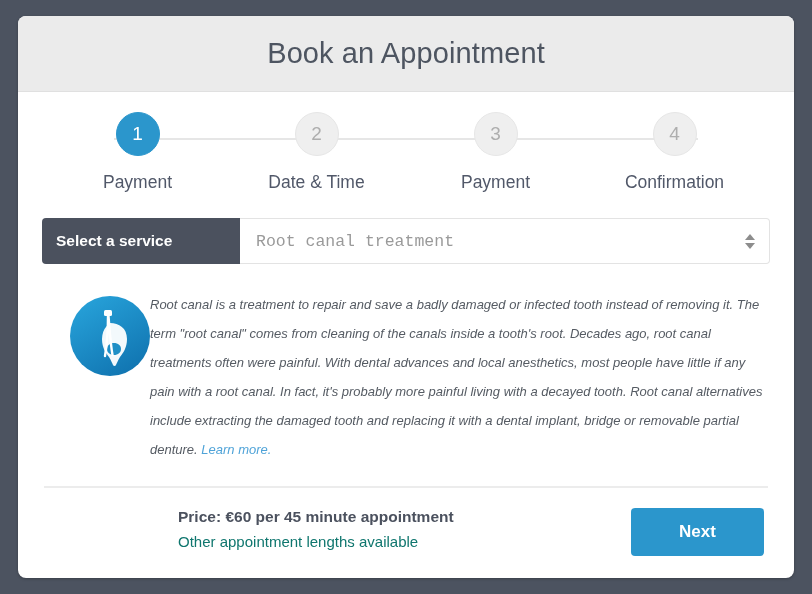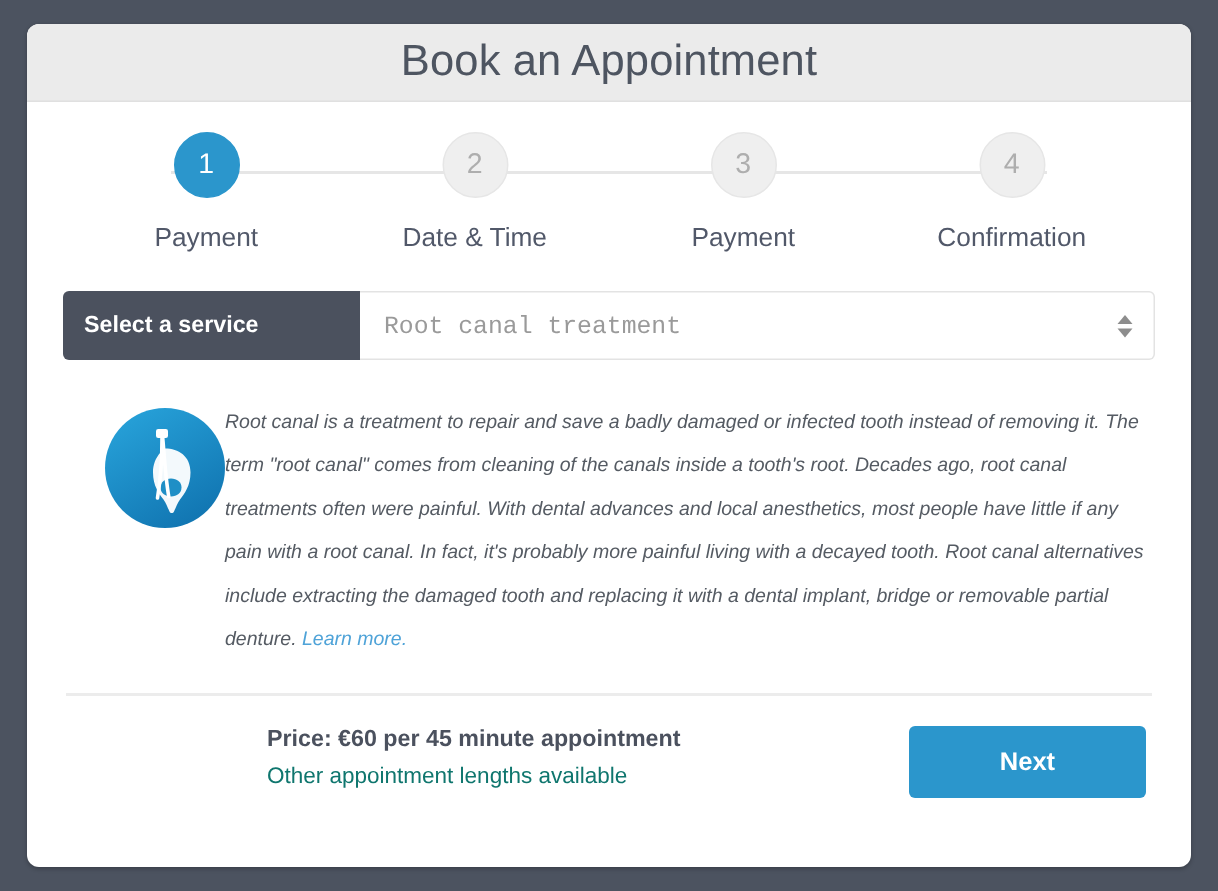--- a/index.html
+++ b/index.html
@@ -19,21 +19,21 @@
     top: 16px;
     width: 776px;
     height: 562px;
     background: #ffffff;
     border-radius: 8px;
     box-shadow: 0 1px 3px rgba(0,0,0,0.25);
     overflow: hidden;
     box-sizing: border-box;
   }
   .card-header {
-    height: 52px;
+    height: 76px;
     background: #ebebeb;
     border-bottom: 1px solid #e0e0e0;
     display: flex;
     align-items: center;
     justify-content: center;
     box-sizing: border-box;
   }
   .card-title {
     font-size: 29px;
     color: #4e5561;
@@ -176,21 +176,21 @@
     font-size: 15.5px;
     font-weight: bold;
     color: #4b515e;
     margin-bottom: 7px;
   }
   .price-sub {
     font-size: 15px;
     color: #0f766e;
   }
   .next-button {
-    width: 158px;
+    width: 133px;
     height: 48px;
     background: #2b96cc;
     border: none;
     border-radius: 4px;
     color: #ffffff;
     font-size: 17px;
     font-weight: bold;
     font-family: "Liberation Sans", sans-serif;
     cursor: pointer;
     display: flex;

